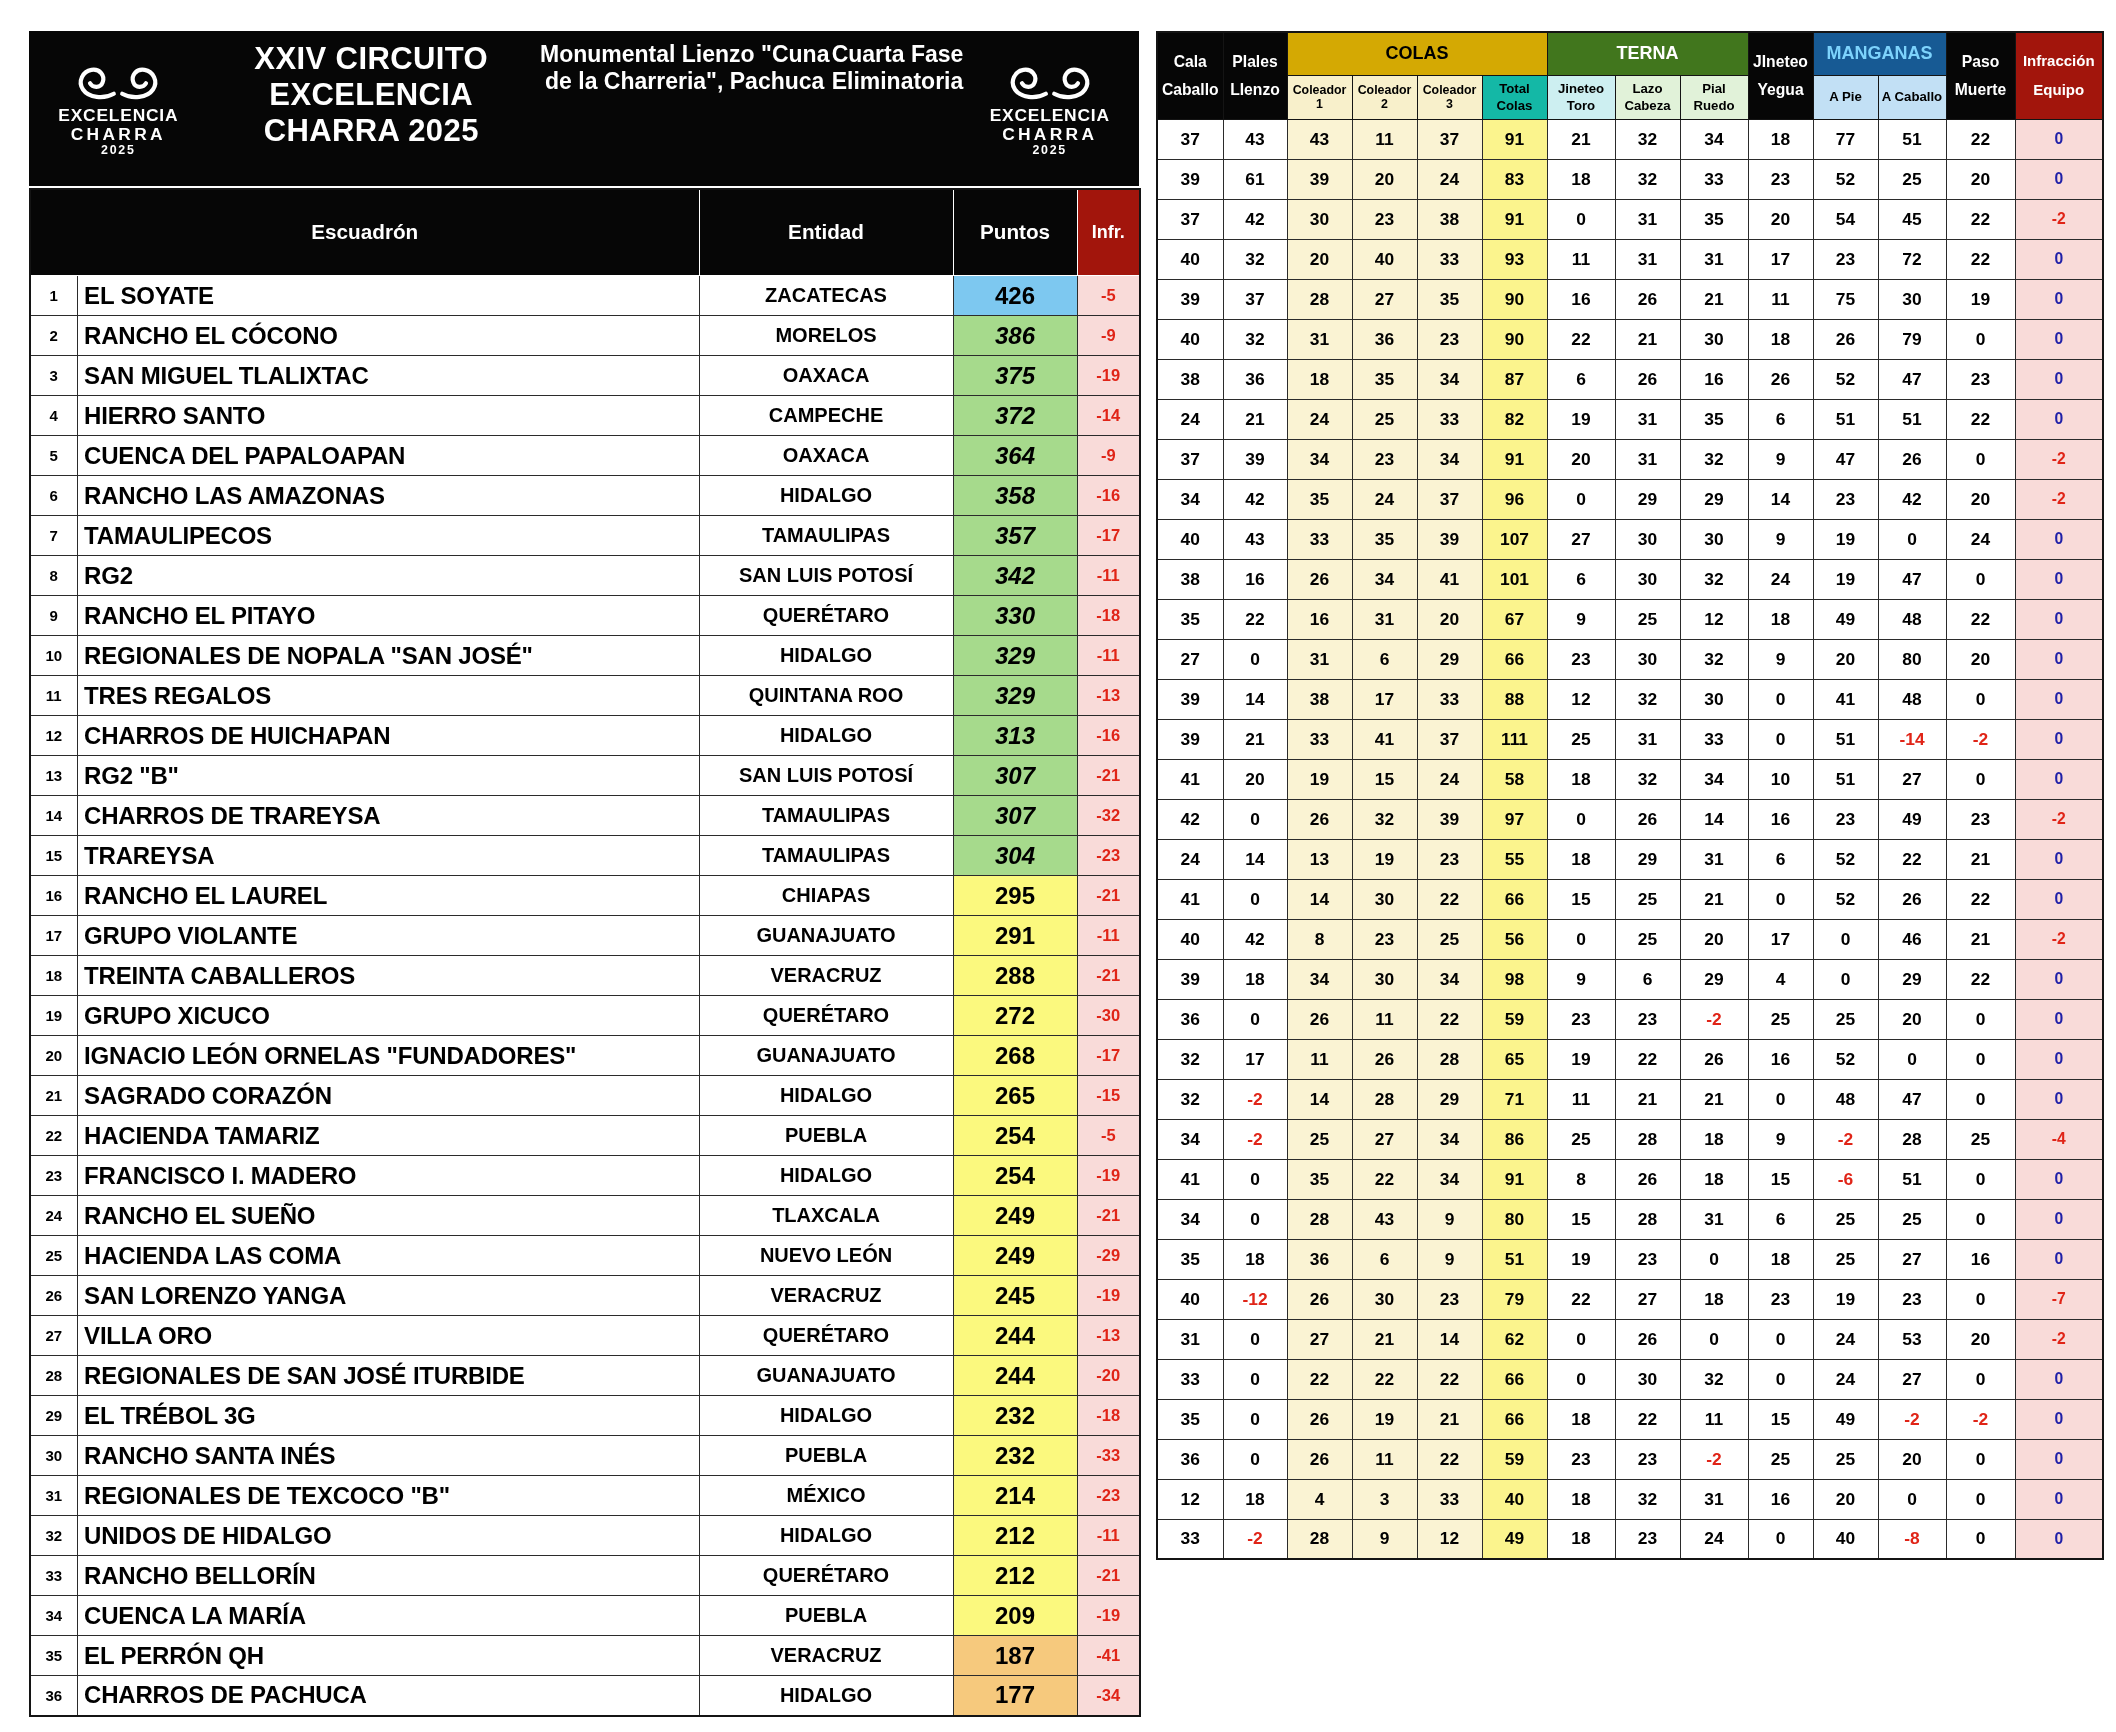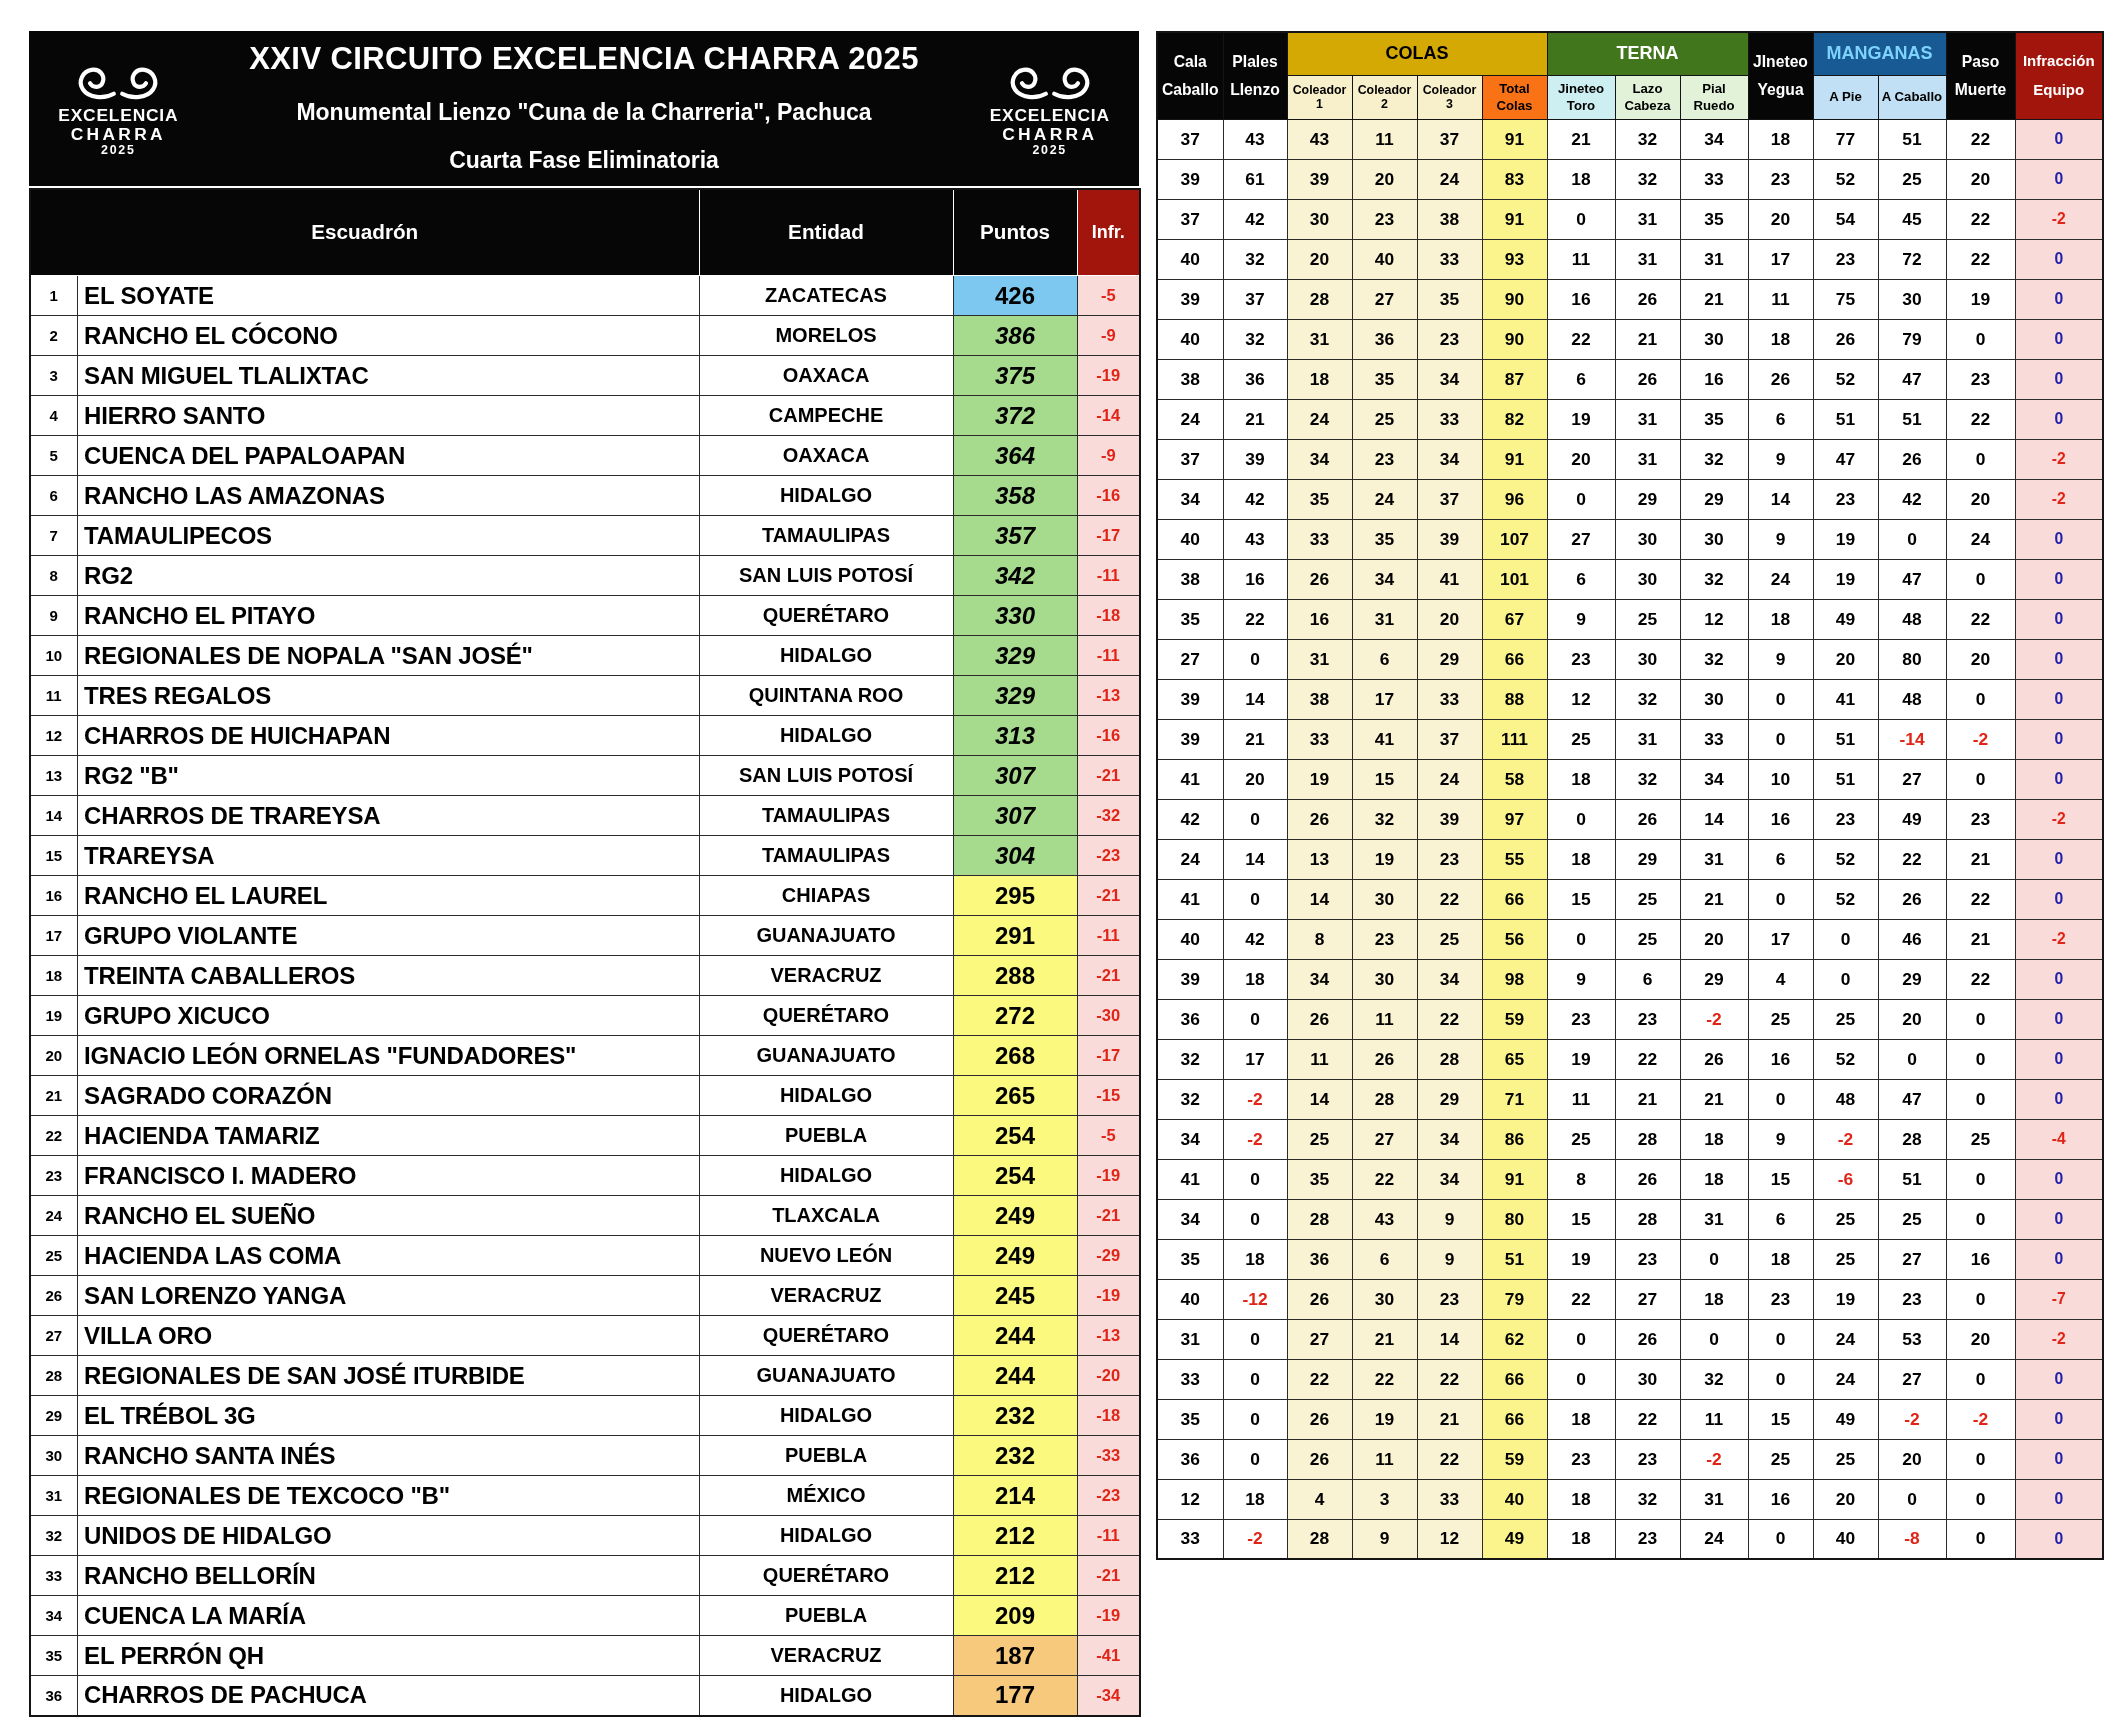--- a/index.html
+++ b/index.html
@@ -16,21 +16,21 @@
 
   
   .banner {
     background: #060606; height: 155px; margin-bottom: 1.7px;
     display: flex; align-items: center; color: #fff;
   }
   .banner-left { justify-content: space-between; padding: 0 8.3px; }
   .banner-right { justify-content: center; }
   .title-block {
     flex: 1; height: 100%; padding: 10px 3.3px 11.6px;
-    display: flex; flex-direction: column; justify-content: space-between;
+    display: flex; justify-content: space-between;
     text-align: center;
   }
   .main-title { font-size: 31px; letter-spacing: 0.4px; }
   .venue-line { font-size: 23px; }
   .phase-line { font-size: 23px; }
   .pizarra-title { font-size: 35px; letter-spacing: 0.8px; }
 
   .logo { width: 162px; display: flex; flex-direction: column; align-items: center; line-height: 1.08; }
   .logo svg { width: 98px; height: 45px; margin-bottom: 1.7px; }
   .logo-l1 { font-size: 17.4px; letter-spacing: 0.8px; }
@@ -69,21 +69,21 @@
   
   #right-table thead tr.group-row { height: 43px; }
   #right-table thead tr.sub-row   { height: 44px; }
   #right-table thead th { text-align: center; border: 1.7px solid #141414; }
   th.hg-black { background: #060606; color: #fff; font-size: 15.7px; border: 1.7px solid #ffffff; line-height: 1.75; }
   th.hg-gold  { background: #D4A903; color: #000; font-size: 18px; }
   th.hg-green { background: #41761D; color: #fff; font-size: 18px; }
   th.hg-blue  { background: #175A94; color: #7dd3fc; font-size: 18px; }
   th.hg-red   { background: #A2150C; color: #fff; font-size: 15px; border: 1.7px solid #ffffff; line-height: 1.9; }
   th.hs-cream   { background: #F8F0CB; font-size: 12.4px; }
-  th.hs-lyellow { background: #f97316; font-size: 13.2px; line-height: 1.3; }
+  th.hs-lyellow { background: #14b8a6; font-size: 13.2px; line-height: 1.3; }
   th.hs-cyan    { background: #CDEFF1; font-size: 13.2px; line-height: 1.3; }
   th.hs-lgreen  { background: #E1F2D9; font-size: 13.2px; line-height: 1.3; }
   th.hs-lblue   { background: #C2E0F5; font-size: 13.2px; line-height: 1.3; }
 
   
   #right-table tbody td { font-size: 17.4px; }
   #right-table td.c-cream { background: #FAF3D3; }
   #right-table td.c-total { background: #FBF48D; }
   #right-table td.c-pink  { background: #F9DBD9; font-size: 15.7px; }
   td.neg  { color: #E02417 !important; }

